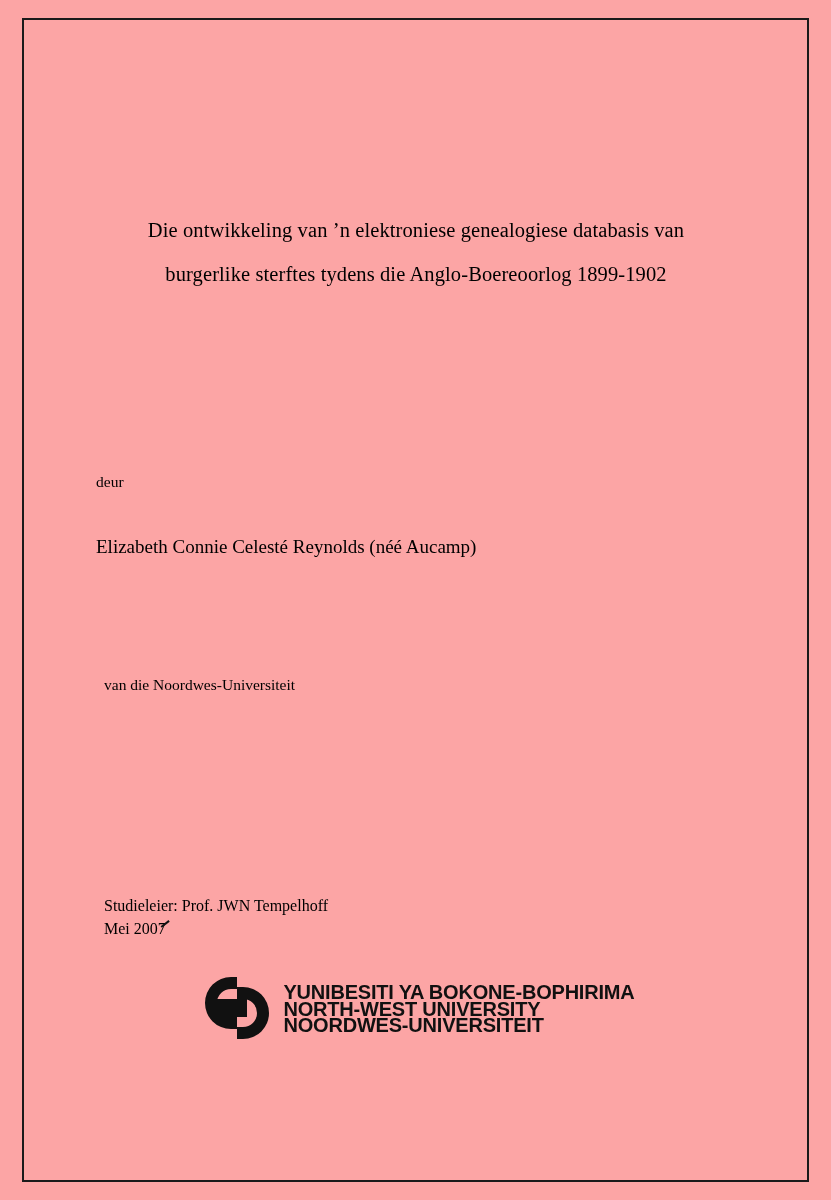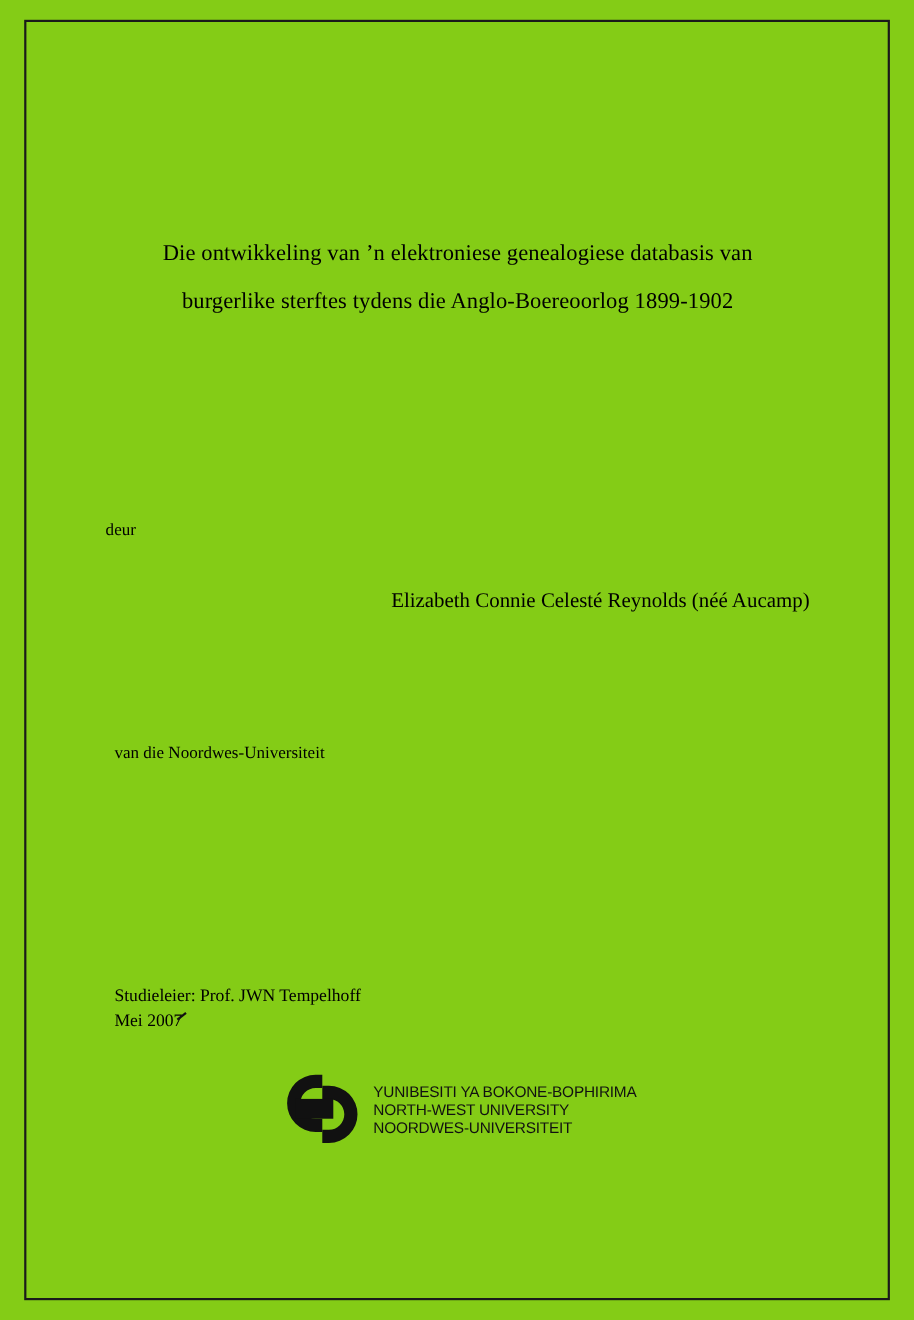--- a/index.html
+++ b/index.html
@@ -11,21 +11,21 @@
     width: 831px;
     height: 1200px;
     font-family: "Liberation Serif", serif;
     color: #000000;
     overflow: hidden;
   }
   .page {
     position: relative;
     width: 831px;
     height: 1200px;
-    background: #84cc16;
+    background: #fca5a5;
   }
   
   .page-border {
     position: absolute;
     left: 22px;
     top: 18px;
     width: 787px;
     height: 1164px;
     border: 2px solid #1a1a1a;
     box-sizing: border-box;
@@ -55,21 +55,21 @@
     left: 0;
     width: 640px;
     text-align: left;
     font-size: 15.5px;
   }
   .author {
     position: absolute;
     top: 518px;
     left: 0;
     width: 640px;
-    text-align: right;
+    text-align: left;
     font-size: 19px;
   }
   .statement {
     position: absolute;
     top: 655px;
     left: 8px;
     width: 620px;
     font-size: 15.5px;
     line-height: 23px;
   }
@@ -117,23 +117,23 @@
     align-items: center;
     gap: 6px;
   }
   .logo-mark {
     width: 80px;
     height: 70px;
     flex: 0 0 auto;
   }
   .logo-text {
     font-family: "Liberation Sans", sans-serif;
-    font-size: 14px;
+    font-size: 20px;
     line-height: 16.5px;
-    font-weight: normal;
+    font-weight: bold;
     letter-spacing: -0.2px;
     color: #111;
     padding-top: 2px;
   }
 </style>
 </head>
 <body>
 
 <div class="page">
   <div class="page-border"></div>

